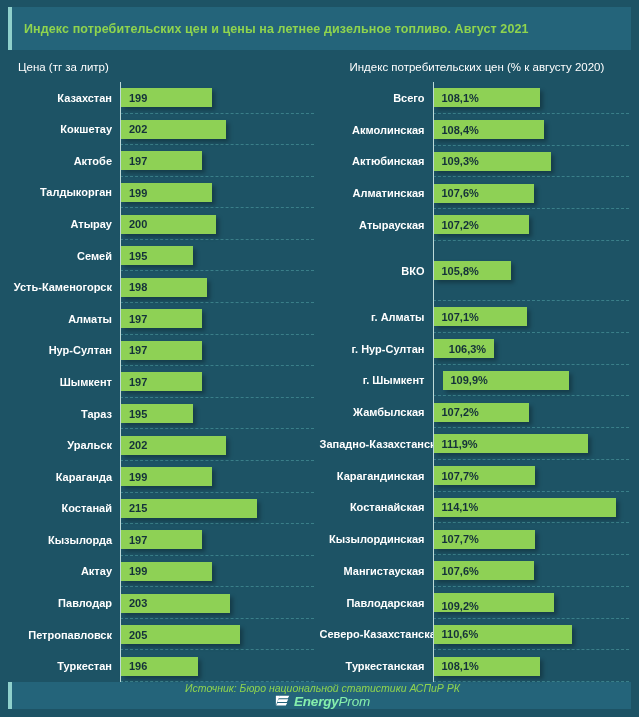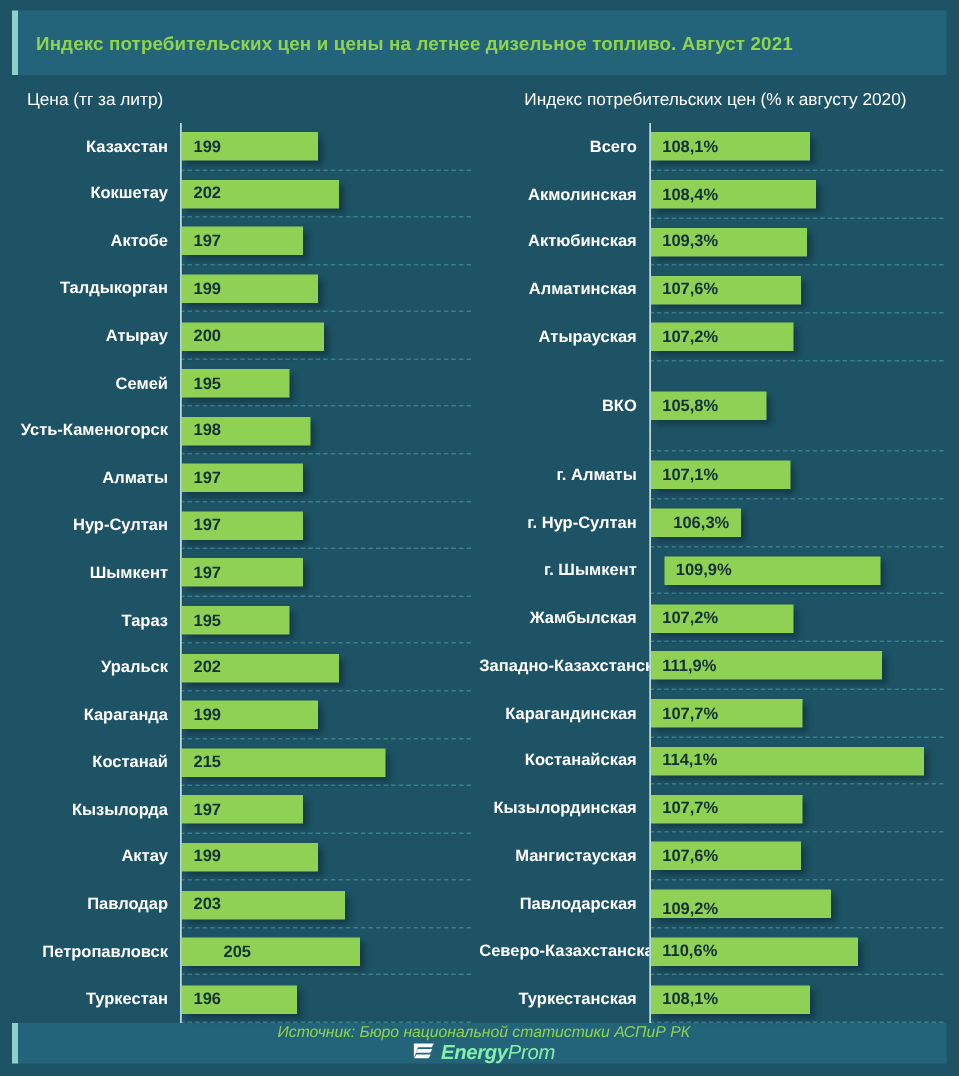--- a/index.html
+++ b/index.html
@@ -334,21 +334,21 @@
               <div class="axis"></div>
               <div class="bar" style="width: 109.275px;">
                 <div class="val">203</div>
               </div>
             </div>
           </div>
           <div class="row">
             <div class="cat-label">Петропавловск</div>
             <div class="plot">
               <div class="axis"></div>
-              <div class="bar" style="width: 118.575px; padding-left: 20px;">
+              <div class="bar" style="width: 118.575px;">
                 <div class="val">205</div>
               </div>
             </div>
           </div>
           <div class="row">
             <div class="cat-label">Туркестан</div>
             <div class="plot">
               <div class="axis"></div>
               <div class="bar" style="width: 76.725px;">
                 <div class="val">196</div>
@@ -377,21 +377,21 @@
               <div class="axis"></div>
               <div class="bar" style="width: 110.49px;">
                 <div class="val">108,4%</div>
               </div>
             </div>
           </div>
           <div class="row">
             <div class="cat-label">Актюбинская</div>
             <div class="plot">
               <div class="axis"></div>
-              <div class="bar" style="width: 104px;">
+              <div class="bar" style="width: 117px;">
                 <div class="val">109,3%</div>
               </div>
             </div>
           </div>
           <div class="row">
             <div class="cat-label">Алматинская</div>
             <div class="plot">
               <div class="axis"></div>
               <div class="bar" style="width: 100.33px;">
                 <div class="val">107,6%</div>
@@ -431,21 +431,21 @@
               <div class="axis"></div>
               <div class="bar" style="width: 60px; justify-content: center;">
                 <div class="val">106,3%</div>
               </div>
             </div>
           </div>
           <div class="row">
             <div class="cat-label">г. Шымкент</div>
             <div class="plot">
               <div class="axis"></div>
-              <div class="bar" style="width: 144px; margin-left: 10px;">
+              <div class="bar" style="width: 126px; margin-left: 10px;">
                 <div class="val">109,9%</div>
               </div>
             </div>
           </div>
           <div class="row">
             <div class="cat-label">Жамбылская</div>
             <div class="plot">
               <div class="axis"></div>
               <div class="bar" style="width: 95.25px;">
                 <div class="val">107,2%</div>

